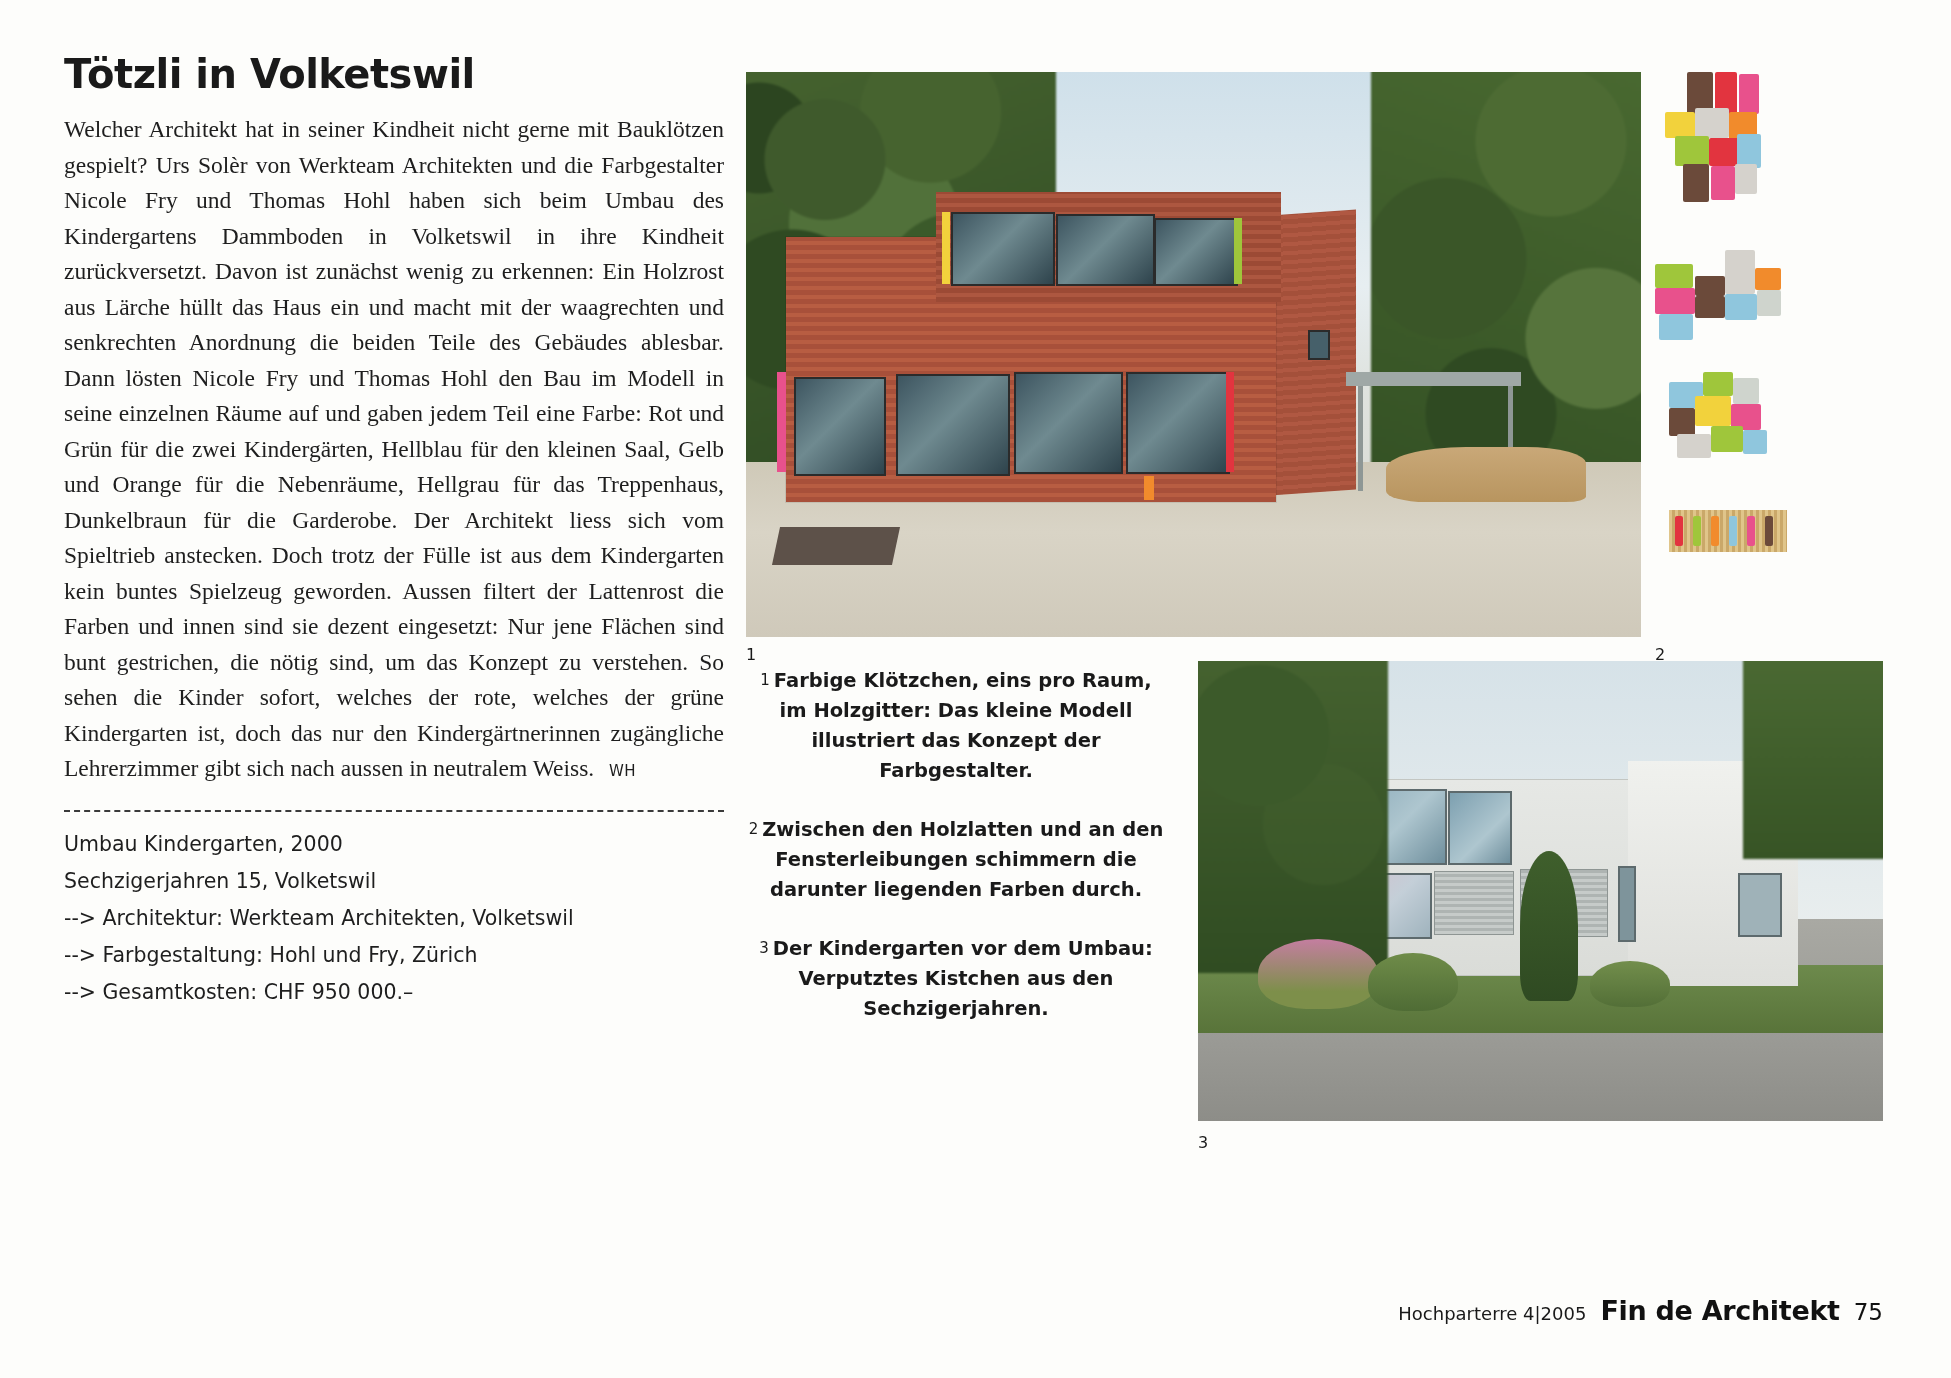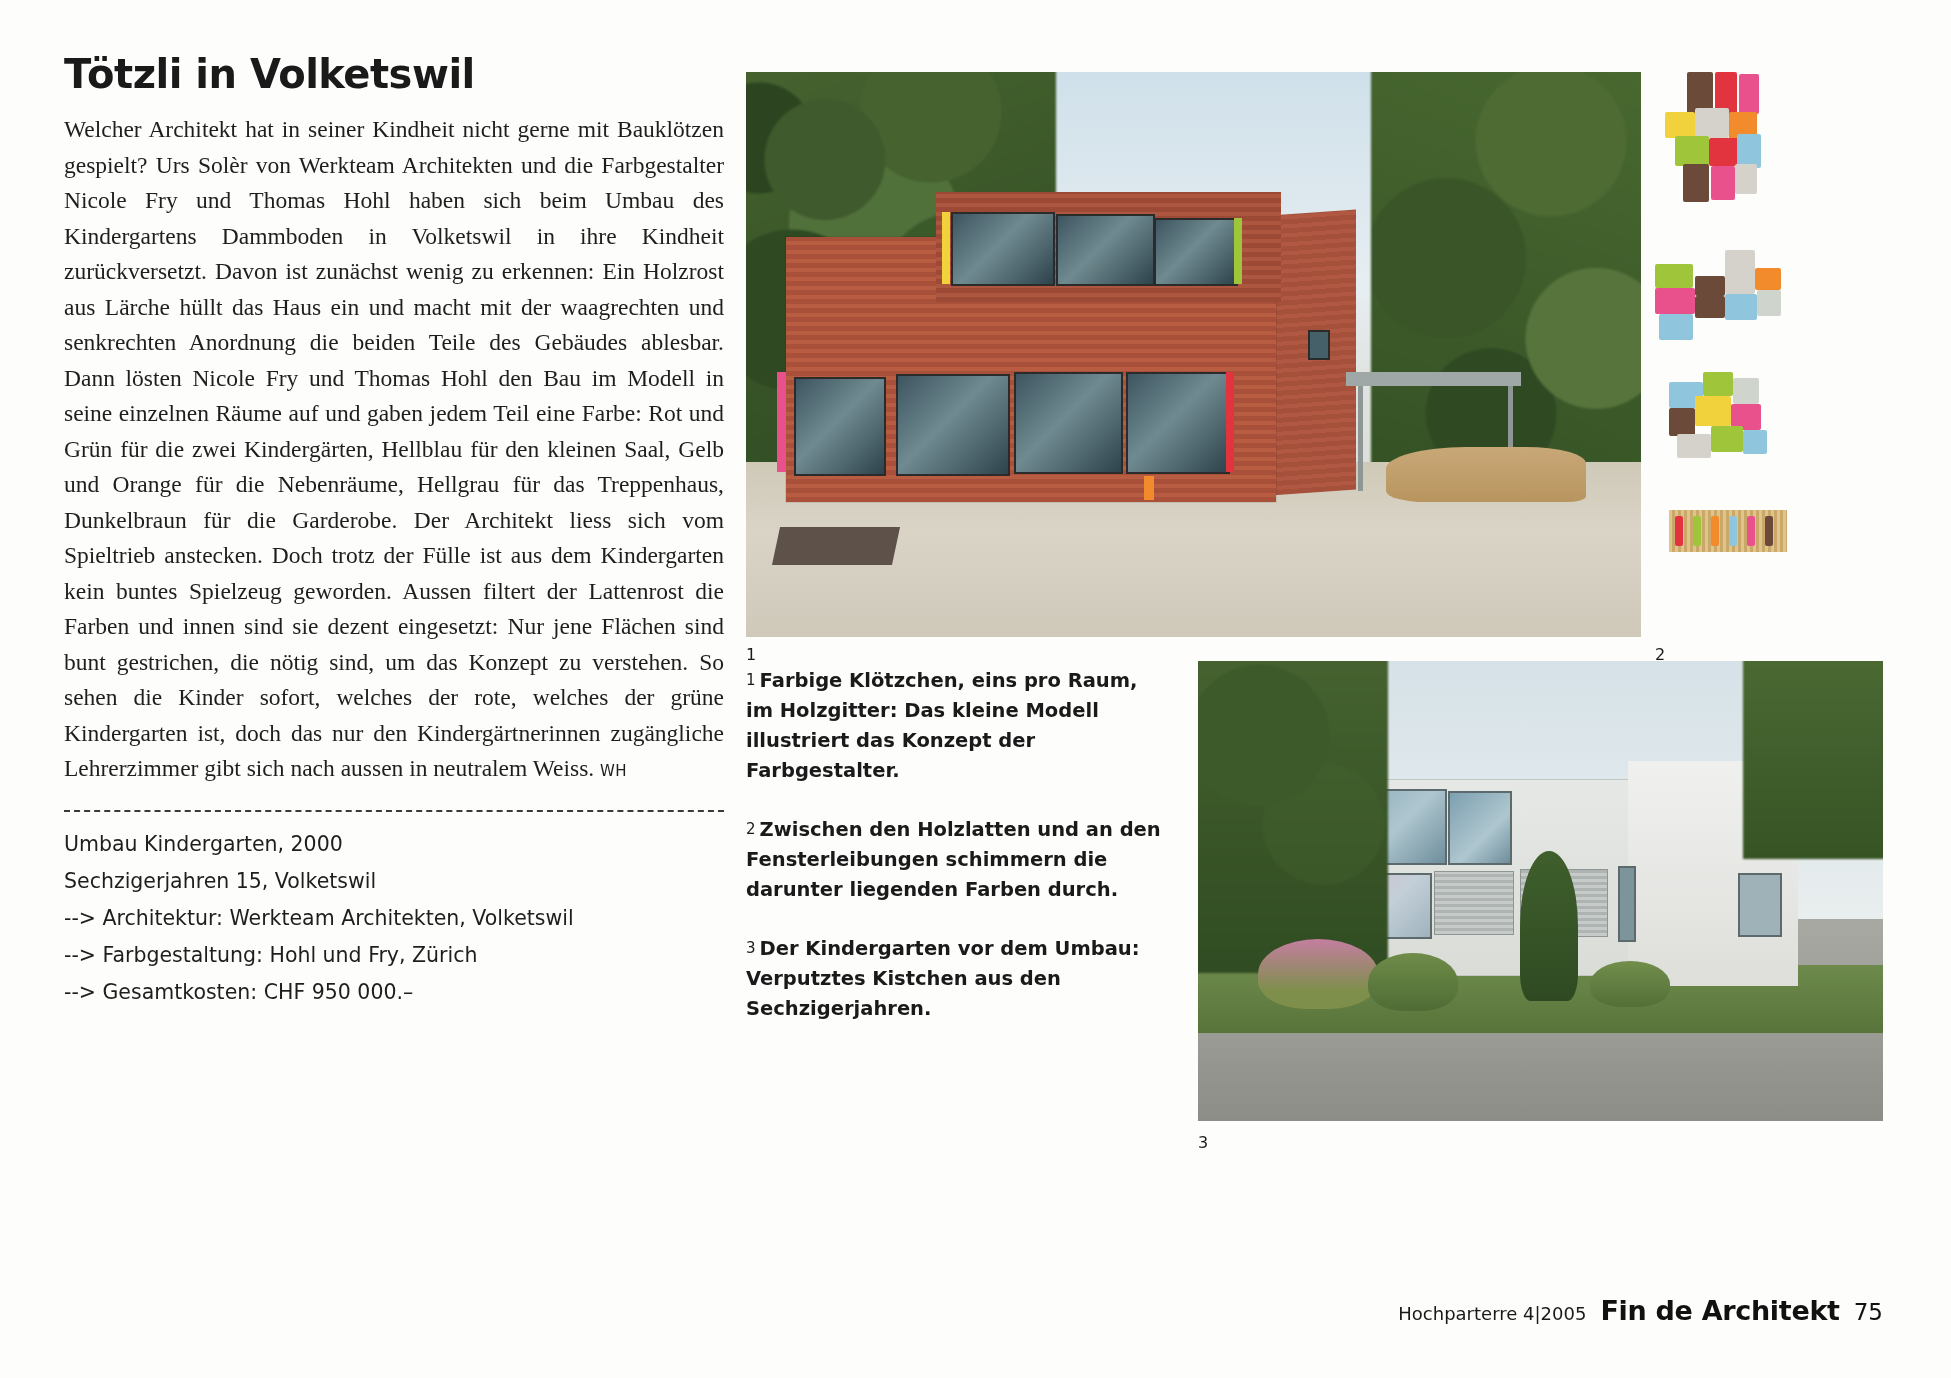--- a/index.html
+++ b/index.html
@@ -44,20 +44,21 @@
     font-size: 23.5px;
     line-height: 35.5px;
     text-align: justify;
     color: #1e1e1e;
     margin: 0;
   }
   .body-text .wh {
     font-family: "DejaVu Sans", sans-serif;
     font-size: 15px;
     letter-spacing: 0.4px;
+    margin-left: 9px;
   }
   .divider {
     margin-top: 20px;
     margin-bottom: 14px;
     border-top: 2px dashed #3a3a3a;
     height: 0;
     width: 100%;
   }
   .facts {
     font-family: "DejaVu Sans", sans-serif;
@@ -206,21 +207,21 @@
     position: absolute;
     left: 746px;
     top: 665px;
     width: 420px;
     font-family: "DejaVu Sans", sans-serif;
     font-size: 19.5px;
     font-weight: bold;
     line-height: 30px;
     color: #1a1a1a;
   }
-  .caption-col p { margin: 0 0 28px 0; }
+  .caption-col p { margin: 0 0 28px 0; text-align: center; }
   .caption-col .cnum {
     font-weight: normal;
     font-size: 15px;
     vertical-align: 2px;
     margin-right: 4px;
   }
 
   
   .footer {
     position: absolute;

